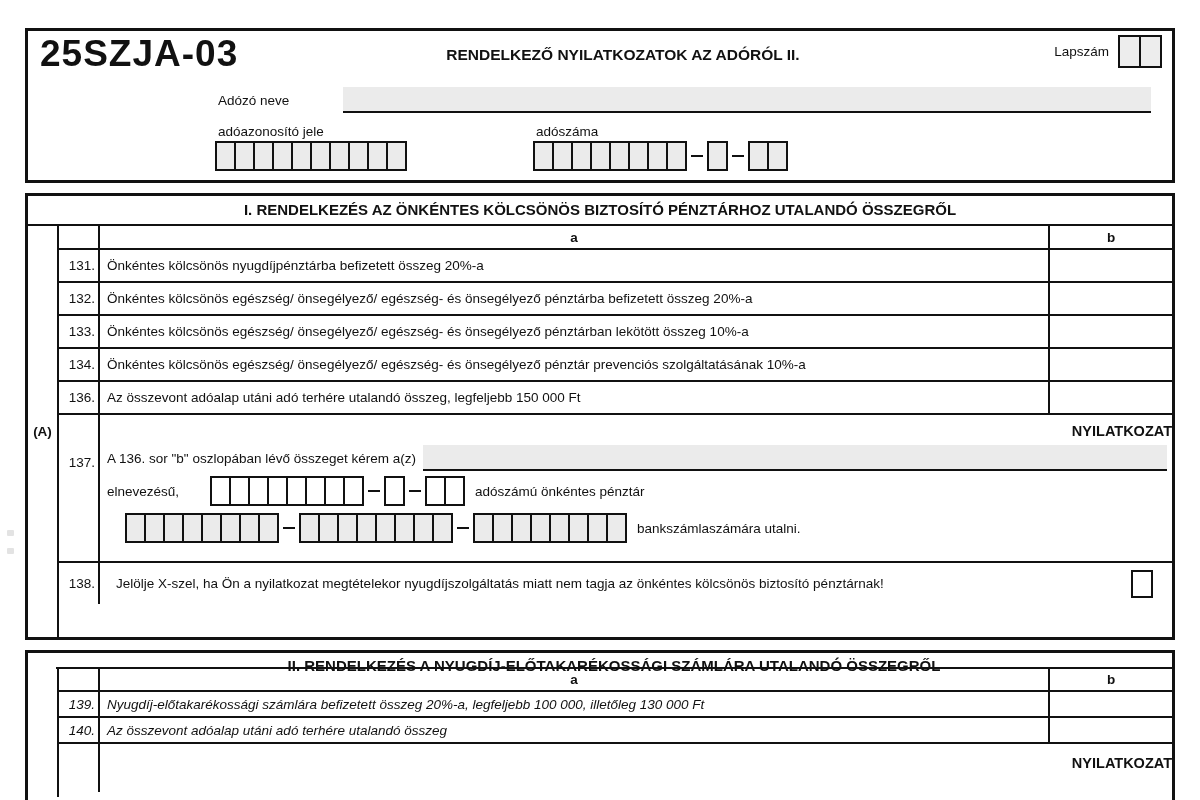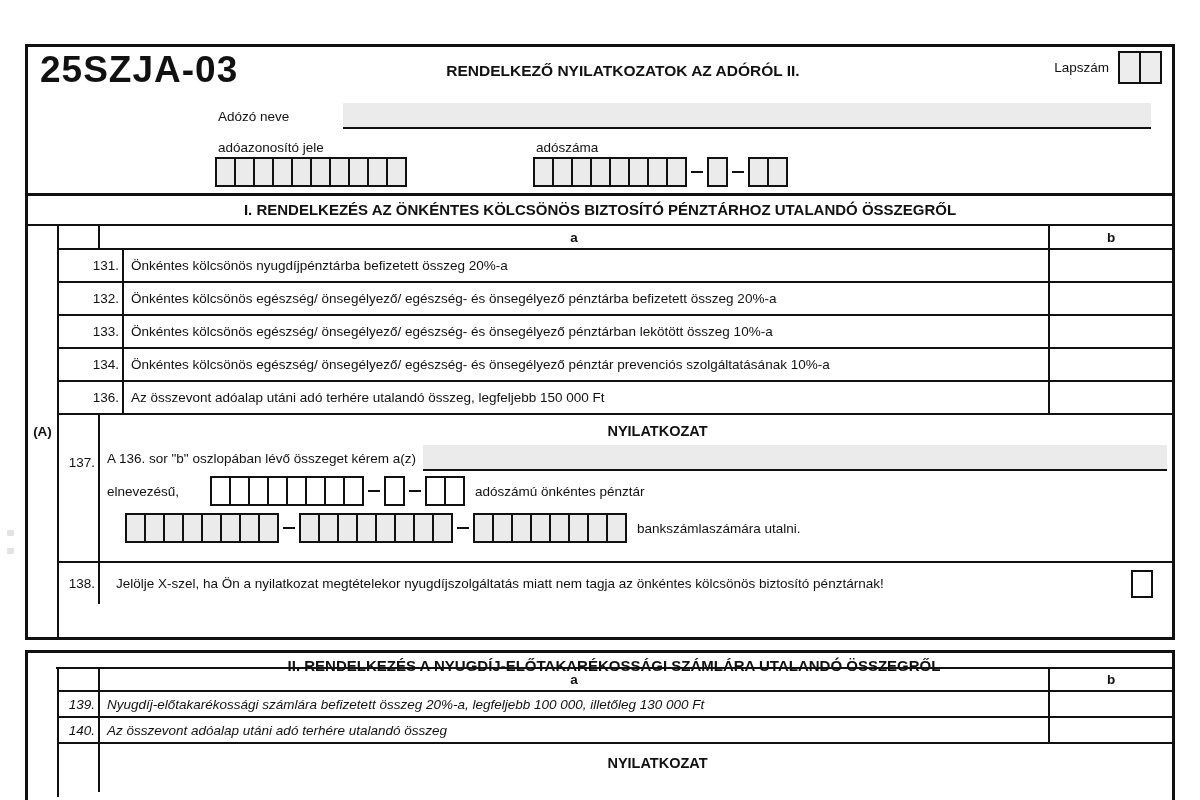--- a/index.html
+++ b/index.html
@@ -15,21 +15,21 @@
   .boxes { display:flex; align-items:center; }
   .cell {
     width:21px; height:30px; background:#ebebeb;
     border:2px solid #111; margin-left:-2px; flex:none;
   }
   .cell:first-child { margin-left:0; }
   .boxes.white .cell { background:#fff; }
   .dash { width:12px; height:2px; background:#111; margin:0 4px; flex:none; }
 
   
-  .header-box { left:25px; top:44px; width:1150px; height:155px; border:3px solid #111; }
+  .header-box { left:25px; top:28px; width:1150px; height:155px; border:3px solid #111; }
   .form-id { left:12px; top:2px; font-size:37px; font-weight:bold; letter-spacing:1px; }
   .form-title { left:255px; top:15px; width:680px; text-align:center; font-weight:bold; font-size:15.5px; }
   .lapszam-wrap { right:10px; top:4px; display:flex; align-items:center; gap:9px; }
   .lapszam-wrap .cell { width:23px; height:33px; background:#ededed; }
   .name-label { left:190px; top:62px; }
   .name-field { left:315px; top:56px; width:808px; height:26px; background:#ebebeb; border-bottom:2px solid #111; }
   .taxid-label { left:190px; top:93px; }
   .taxno-label { left:508px; top:93px; }
   .taxid-boxes { left:187px; top:110px; }
   .taxno-boxes { left:505px; top:110px; }
@@ -41,30 +41,30 @@
   .group-col { width:31px; border-right:2px solid #111; display:flex; align-items:center; justify-content:center; font-weight:bold; flex:none; }
   .rows-col { flex:1; display:flex; flex-direction:column; min-width:0; }
   .hdr-row, .data-row, .row138 { display:flex; border-bottom:2px solid #111; }
   .hdr-row { height:24px; }
   .num-cell { width:41px; border-right:2px solid #111; flex:none; display:flex; align-items:center; justify-content:flex-end; padding-right:3px; }
   .a-cell { flex:1; display:flex; align-items:center; justify-content:center; font-weight:bold; }
   .b-cell { width:124px; border-left:2px solid #111; flex:none; }
   .b-cell.hdr { display:flex; align-items:center; justify-content:center; font-weight:bold; }
   .b-cell.shaded { background:#ebebeb; }
   .text-cell { flex:1; display:flex; align-items:center; padding-left:7px; min-width:0; }
-  .s1 .data-row { height:33px;padding-left:24px; }
+  .s1 .data-row { height:33px; }
   .s2 .data-row { height:26px;font-style:italic; }
   .s2 .hdr-row { height:23px; }
   .s2 .sec-title { height:16px; line-height:26px;margin-left:28px; }
 
   
   .stmt-block { height:148px; border-bottom:2px solid #111; display:flex; }
   .stmt-block .num-cell { align-items:flex-start; padding-top:40px; }
   .stmt-content { flex:1; min-width:0; padding-top:4px; }
-  .stmt-heading { text-align:center; font-weight:bold; font-size:14.5px; height:24px; line-height:24px;padding-left:43px; }
+  .stmt-heading { text-align:right; font-weight:bold; font-size:14.5px; height:24px; line-height:24px;padding-left:43px; }
   .stmt-line { display:flex; align-items:center; padding-left:7px; }
   .stmt-line1 { margin-top:2px; }
   .stmt-line1 .fill-field { flex:1; height:26px; background:#ebebeb; border-bottom:2px solid #111; margin-left:7px; margin-right:5px; }
   .stmt-line2 { margin-top:5px; }
   .stmt-line2 .lbl-pre { width:103px; flex:none; }
   .stmt-line3 { margin-top:7px; padding-left:25px; }
   .after-boxes { margin-left:10px; white-space:nowrap; }
 
   
   .row138 { height:41px; border-bottom:none;gap:9px; }

